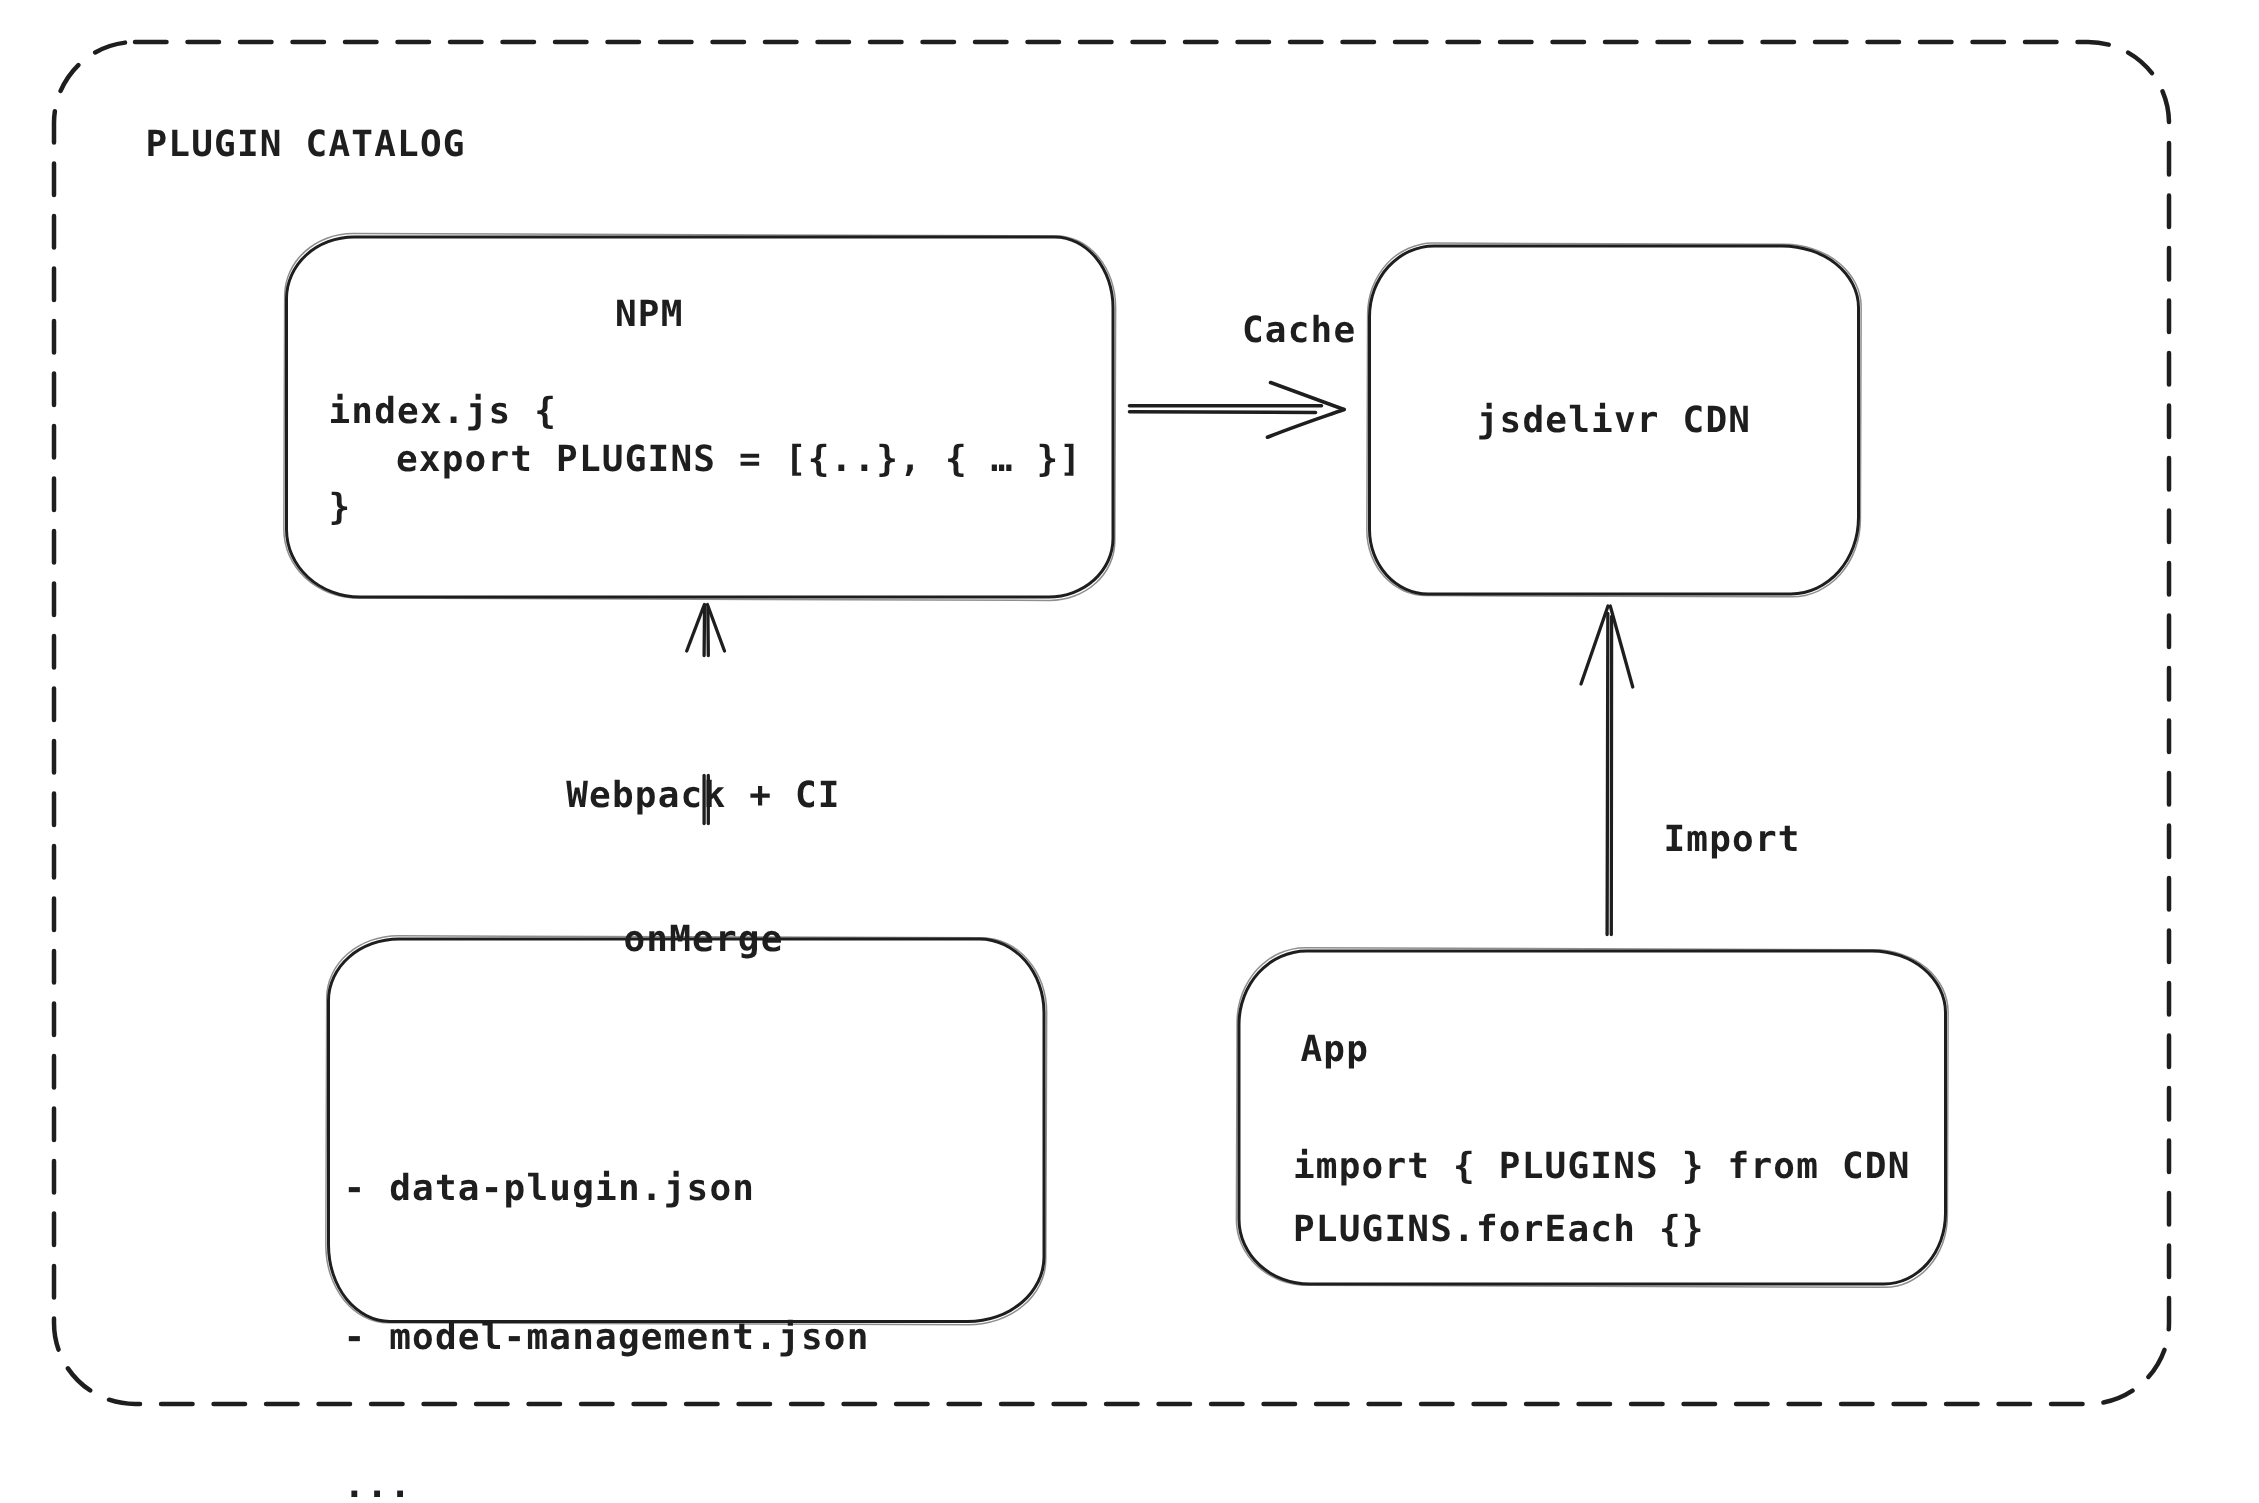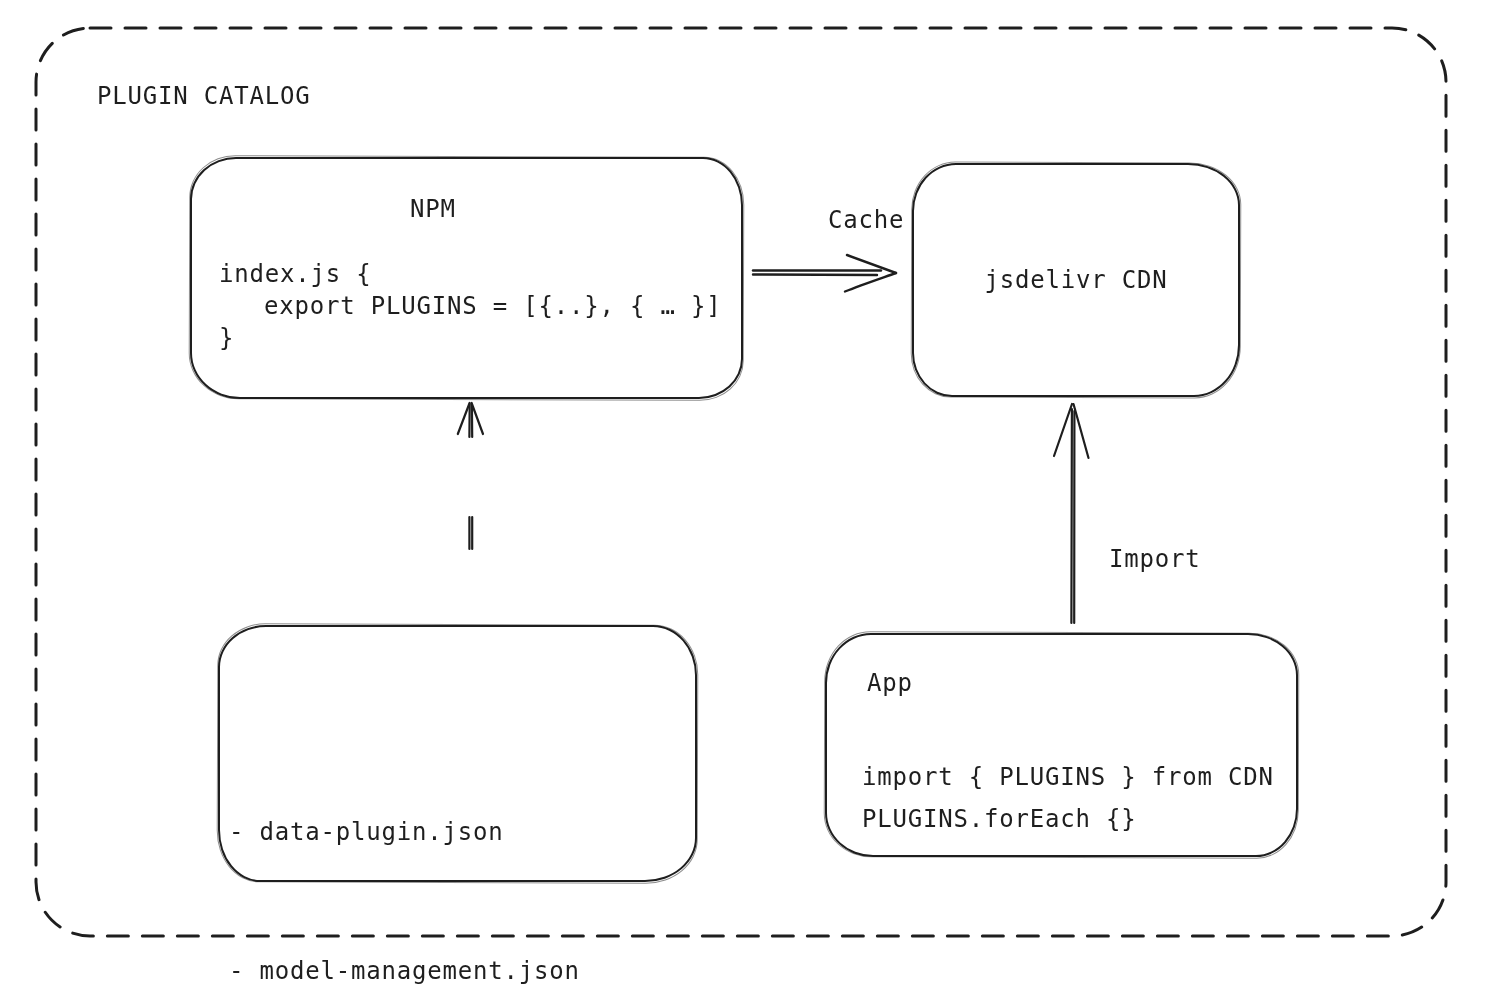--- a/index.html
+++ b/index.html
@@ -12,21 +12,21 @@
     width: 1506px;
     height: 1002px;
     background: #ffffff;
     overflow: hidden;
     font-family: "DejaVu Sans Mono", "Liberation Mono", monospace;
     color: #1e1e1e;
   }
   .mono {
     position: absolute;
     font-size: 24px;
-    font-weight: 400;
+    font-weight: 700;
     letter-spacing: 0.8px;
     line-height: 32px;
     white-space: pre;
     color: #1e1e1e;
   }
   .center-label {
     position: static;
   }
   .sketch-box {
     position: absolute;
@@ -49,21 +49,20 @@
     top: 0;
     pointer-events: none;
   }
   .flex-center {
     display: flex;
     align-items: center;
     justify-content: center;
   }
   .list-lines div {
     line-height: 35px;
-    margin-top: 40px;
   }
 </style>
 </head>
 <body>
 
 <div id="screen">
 
   <svg id="overlay" width="1506" height="1002" viewBox="0 0 1506 1002">
 
     <rect x="36" y="28" width="1410" height="908" rx="54" ry="54" fill="none" stroke="#1e1e1e" stroke-width="3" stroke-dasharray="21 14" stroke-linecap="round"></rect>
@@ -102,33 +101,37 @@
   <div class="sketch-box" style="left:190px; top:157px; width:553px; height:242px;
        border-radius:46px 40px 44px 50px / 42px 48px 40px 46px;">
     <div class="mono" style="left:218px; top:34px;">NPM</div>
     <div class="mono" style="left:27px; top:99px;">index.js {</div>
     <div class="mono" style="left:72px; top:131px;">export PLUGINS = [{..}, { … }]</div>
     <div class="mono" style="left:27px; top:163px;">}</div>
   </div>
 
   <div class="mono" style="left:828px; top:204px;">Cache</div>
 
+  <div class="mono" style="left:358px; top:450px; width:222px; text-align:center;">
+    <div>Webpack + CI</div>
+    <div>onMerge</div>
+  </div>
 
 
   <div class="sketch-box" style="left:218px; top:625px; width:479px; height:257px;
        border-radius:48px 44px 52px 42px / 42px 50px 44px 52px;">
     <div class="mono list-lines" style="left:9px; top:84px;">
       <div>- data-plugin.json</div>
       <div>- model-management.json</div>
       <div>...</div>
     </div>
   </div>
 
   <div class="sketch-box" style="left:825px; top:633px; width:473px; height:224px;
        border-radius:46px 50px 42px 48px / 50px 42px 48px 44px;">
-    <div class="mono" style="left:40px; top:32px;">App</div>
+    <div class="mono" style="left:40px; top:48px;">App</div>
     <div class="mono" style="left:35px; top:106px;margin-top:20px;">import { PLUGINS } from CDN</div>
     <div class="mono" style="left:35px; top:168px;">PLUGINS.forEach {}</div>
   </div>
 
   <div class="mono" style="left:1109px; top:520px;margin-top:23px;">Import</div>
 
 </div>
 
 </body></html>

